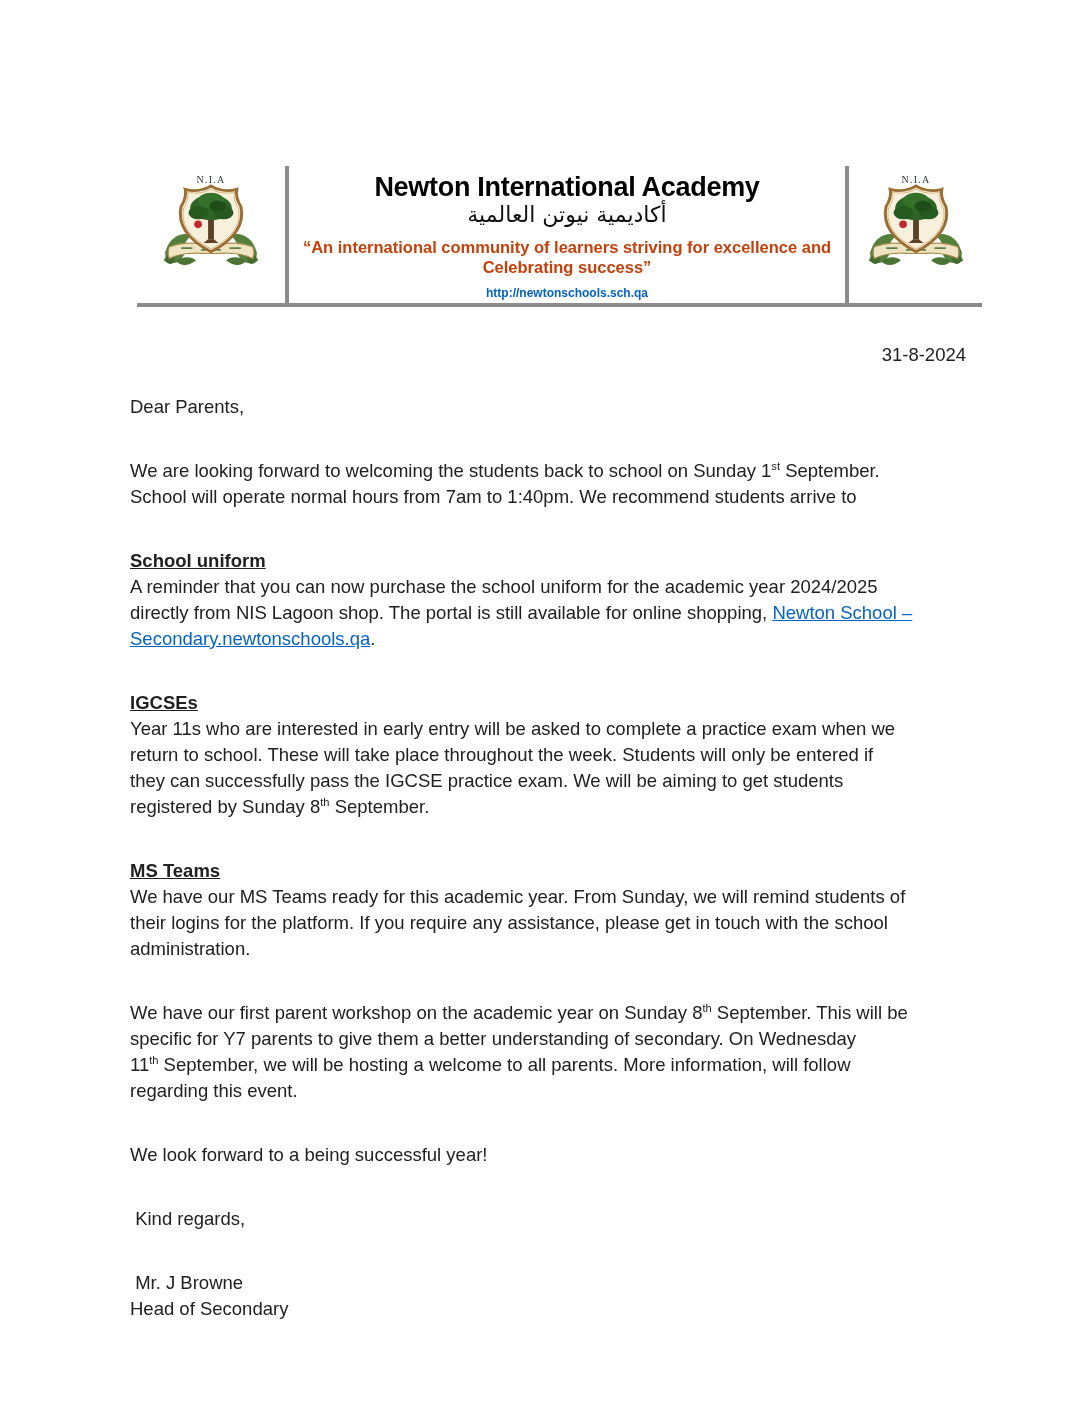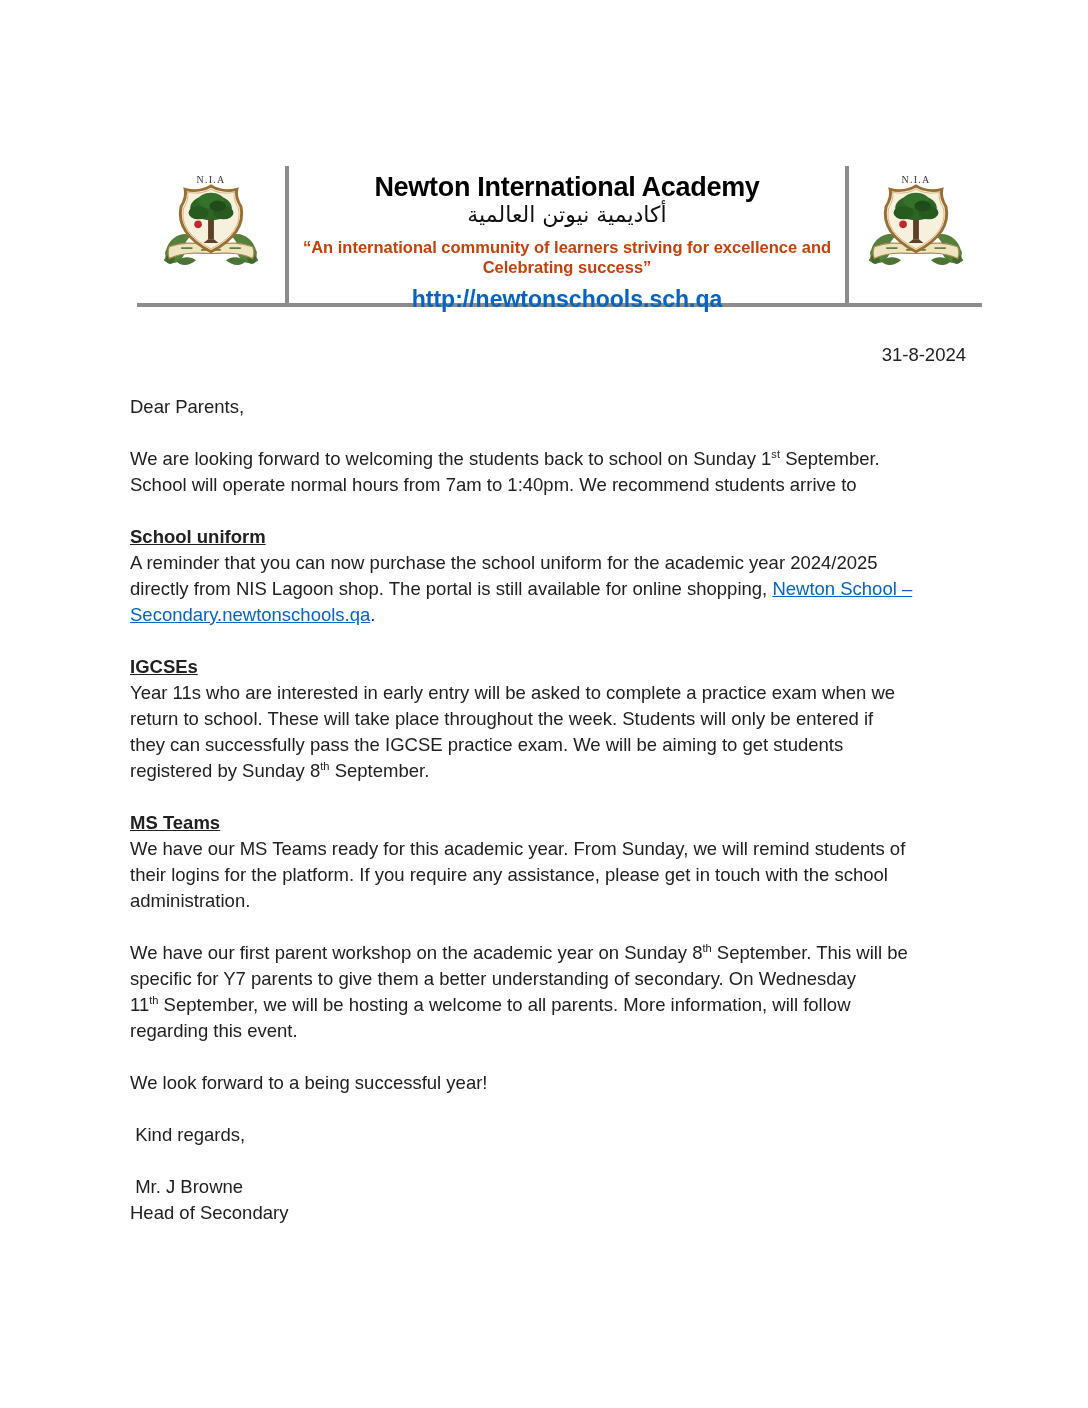--- a/index.html
+++ b/index.html
@@ -16,29 +16,29 @@
     position:absolute; left:137px; top:166px; width:845px; height:141px;
     border-bottom:4px solid var(--rule-color); display:flex; align-items:flex-start;
   }
   .logo-box { width:148px; display:flex; justify-content:center; padding-top:5px; }
   .logo-box.right { width:133px; }
   .vbar { width:4px; height:141px; background:var(--rule-color); flex:none; }
   .header-center { flex:1; text-align:center; padding-top:7px; }
   .header-title { font-size:27px; font-weight:bold; letter-spacing:-0.3px; color:#000; line-height:1.05; }
   .header-arabic { font-size:22px; color:#101010; font-family:"DejaVu Sans",sans-serif; line-height:1.25; }
   .header-motto { font-size:16.5px; font-weight:bold; color:#c2410c; margin-top:8px; line-height:1.22; white-space:pre-line; }
-  .header-url { margin-top:9px; font-size:23px; font-weight:bold; }
+  .header-url { margin-top:9px; font-size:12px; font-weight:bold; }
   .header-url a { color:var(--link-color); text-decoration:none; }
 
   .crest { width:100px; height:110px; display:block; }
 
   
   .letter { position:absolute; left:130px; top:342px; width:840px; font-size:18.5px; line-height:26px; }
   .date { text-align:right; margin:0 0 26px 0; padding-right:4px; }
-  .block + .block { margin-top:26px; }
+  .block + .block { margin-top:38px; }
   .block p { margin:0; white-space:pre; }
   .heading { font-weight:bold; text-decoration:underline; }
   sup { font-size:60%; line-height:0; vertical-align:super; }
   a.doc-link { color:var(--link-color); text-decoration:underline; }
 </style>
 </head>
 <body>
 
 <div class="page">
 

